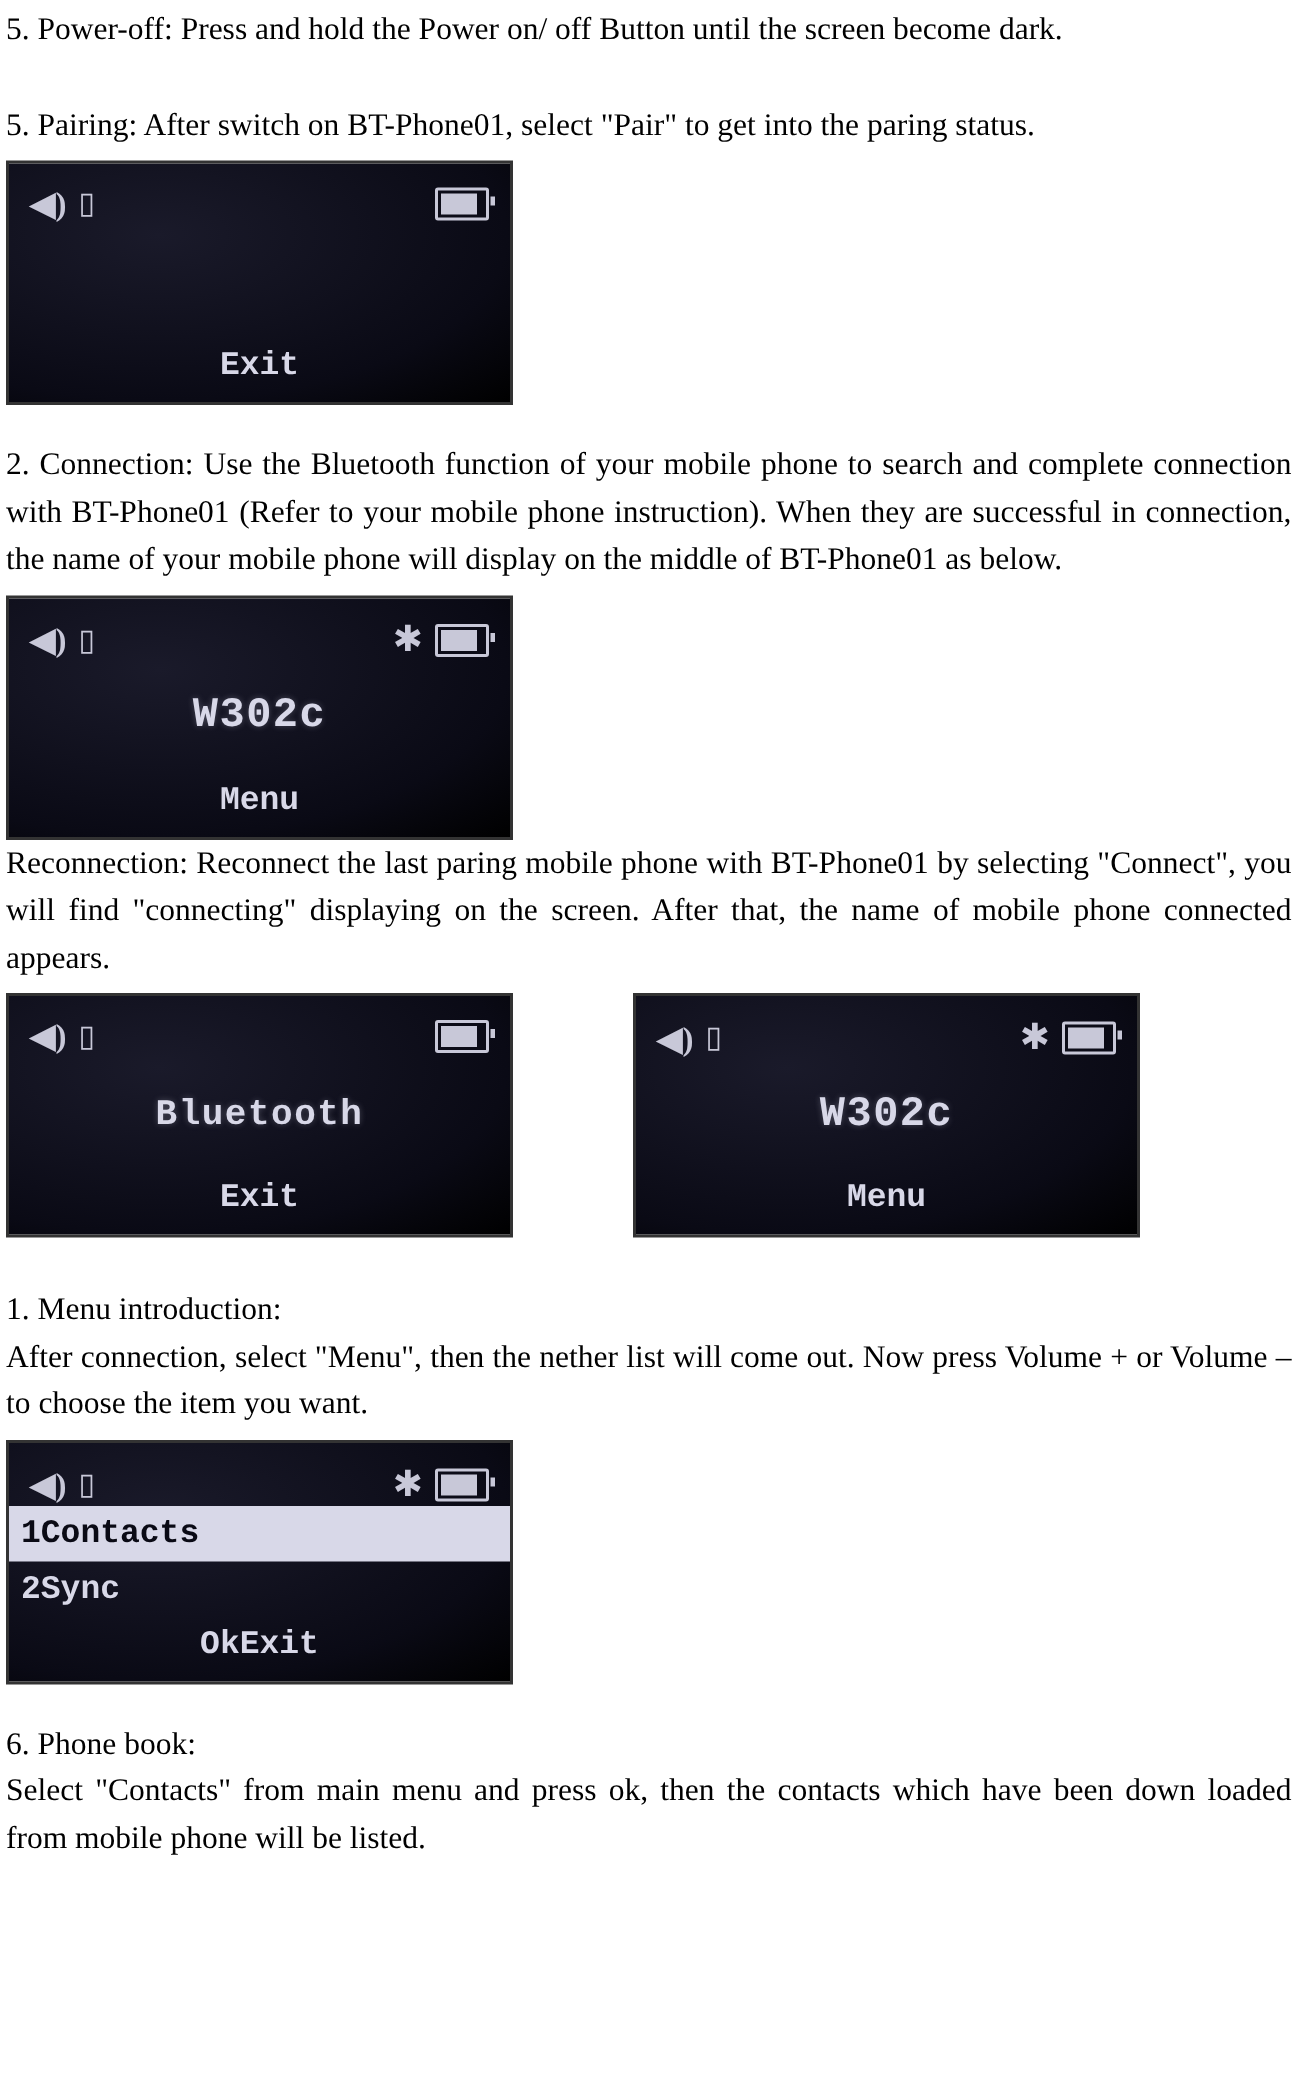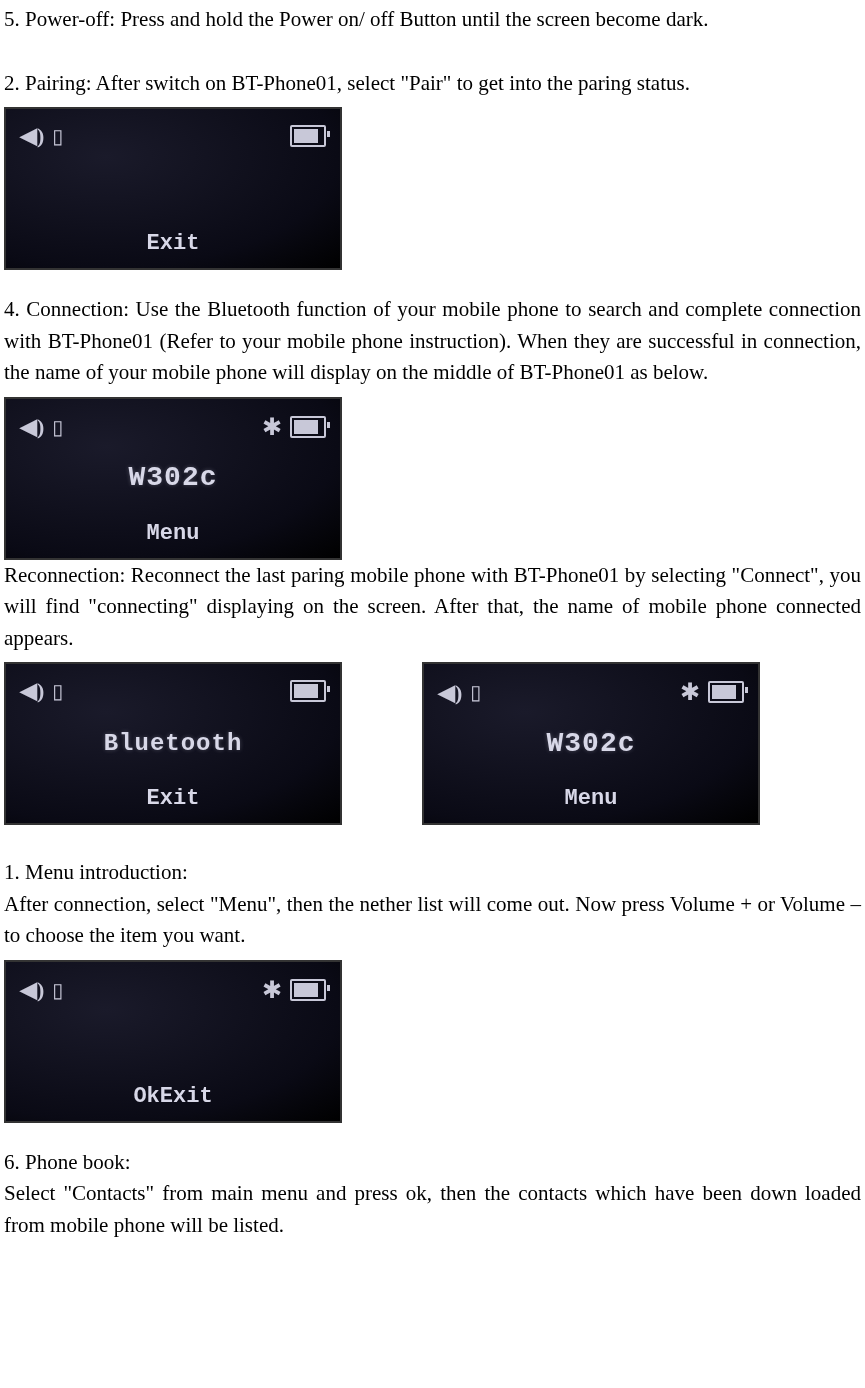--- a/index.html
+++ b/index.html
@@ -138,21 +138,21 @@
     }
   </style>
 </head>
 <body>
 
 
 
 <p class="para">5. Power-off: Press and hold the Power on/ off Button until the screen become dark.</p>
 <div class="spacer"></div>
 
-<p class="para">2. Pairing: After switch on BT-Phone01, select "Pair" to get into the paring status.</p>
+<p class="para">5. Pairing: After switch on BT-Phone01, select "Pair" to get into the paring status.</p>
 
 <div class="device-screen">
   <div class="status-row">
     <div class="status-left">
       <span class="icon-speaker">◀)</span>
       <span class="icon-phone">▯</span>
     </div>
     <div class="status-right">
       <div class="icon-battery">
           <div class="icon-battery-fill"></div>
@@ -160,21 +160,21 @@
     </div>
   </div>
   <div class="softkey-row">
     <span></span>
     <span>Exit</span>
   </div>
 </div>
 
 <div class="spacer"></div>
 
-<p class="para justify">4. Connection: Use the Bluetooth function of your mobile phone to search and complete connection with BT-Phone01 (Refer to your mobile phone instruction). When they are successful in connection, the name of your mobile phone will display on the middle of BT-Phone01 as below.</p>
+<p class="para justify">2. Connection: Use the Bluetooth function of your mobile phone to search and complete connection with BT-Phone01 (Refer to your mobile phone instruction). When they are successful in connection, the name of your mobile phone will display on the middle of BT-Phone01 as below.</p>
 
 <div class="device-screen">
   <div class="status-row">
     <div class="status-left">
       <span class="icon-speaker">◀)</span>
       <span class="icon-phone">▯</span>
     </div>
     <div class="status-right">
       <span class="icon-bt">✱</span>
       <div class="icon-battery">
@@ -243,20 +243,24 @@
       <span class="icon-speaker">◀)</span>
       <span class="icon-phone">▯</span>
     </div>
     <div class="status-right">
       <span class="icon-bt">✱</span>
       <div class="icon-battery">
           <div class="icon-battery-fill"></div>
         </div>
     </div>
   </div>
+  <div class="menu-list">
+    <div class="menu-item selected">1Contacts</div>
+    <div class="menu-item">2Sync</div>
+  </div>
   <div class="softkey-row">
     <span>Ok</span>
     <span>Exit</span>
   </div>
 </div>
 
 <div class="spacer"></div>
 
 <p class="para" style="margin-bottom:0;">6. Phone book:</p>
 <p class="para justify">Select "Contacts" from main menu and press ok, then the contacts which have been down loaded from mobile phone will be listed.</p>

